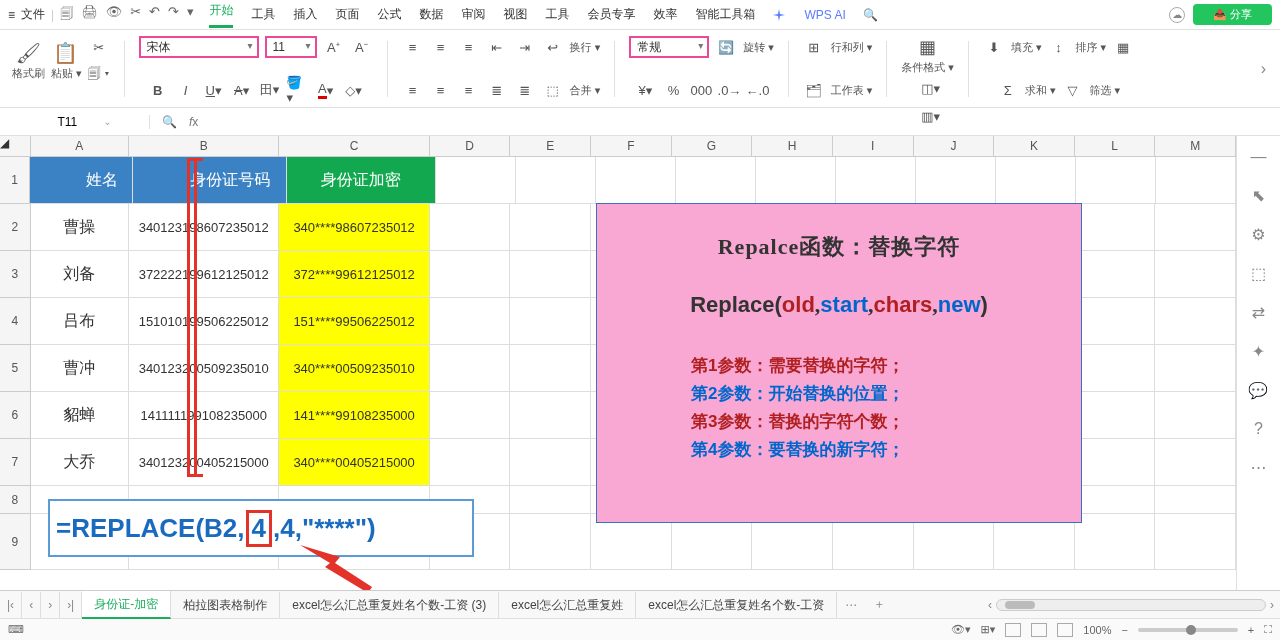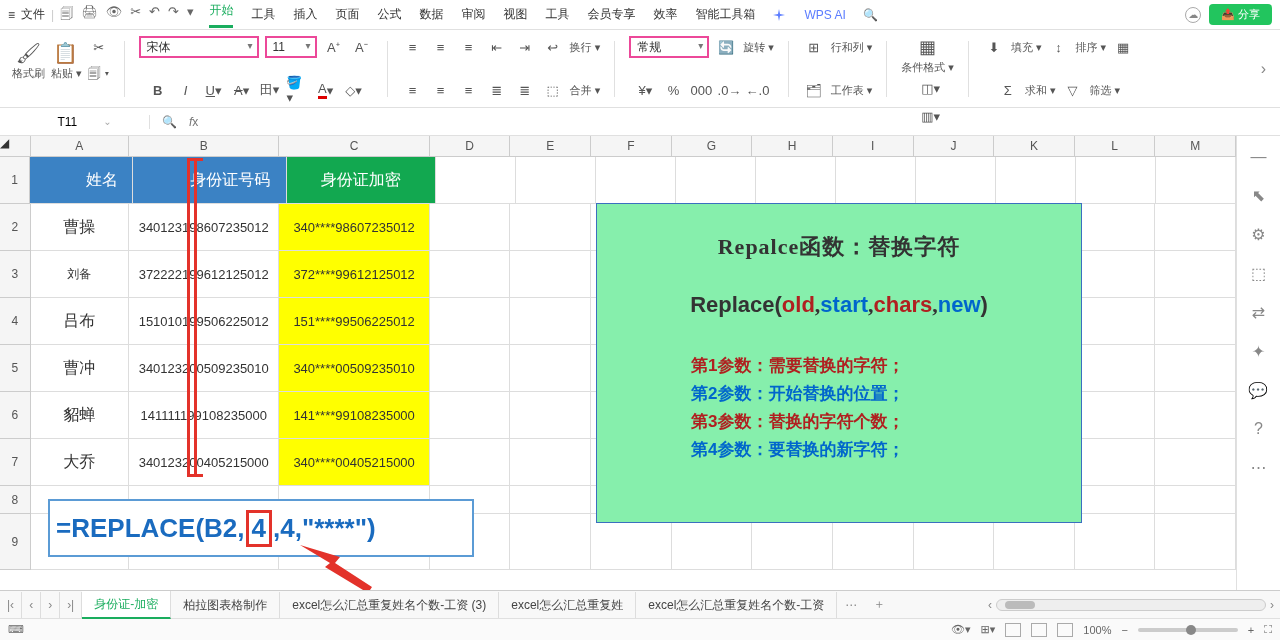--- a/index.html
+++ b/index.html
@@ -7,21 +7,21 @@
 
   
   .menubar { display: flex; align-items: center; height: 30px; padding: 0 8px; border-bottom: 1px solid #e0e0e0; gap: 4px; }
   .menubar .menu-left { display: flex; align-items: center; gap: 6px; }
   .menubar .menu-icons { display: flex; gap: 8px; color: #666; font-size: 13px; }
   .menubar .menu-tabs { display: flex; align-items: center; gap: 18px; margin-left: 12px; }
   .menubar .menu-tabs span { cursor: pointer; }
   .menubar .menu-tabs .active { color: #1aad5e; border-bottom: 3px solid #1aad5e; padding-bottom: 6px; font-weight: 500; }
   .menubar .right { margin-left: auto; display: flex; align-items: center; gap: 8px; }
   .wps-ai { color: #5b7cff; font-size: 12px; display:flex; align-items:center; gap:19px;}
-  .share-btn { background: #22c55e; color: #fff; padding: 3px 12px; border-radius: 4px; font-size: 11px; }
+  .share-btn { background: #22c55e; color: #fff; padding: 3px 20px; border-radius: 4px; font-size: 11px; }
   .cloud { width:16px;height:16px;border:1px solid #aaa;border-radius:50%;display:flex;align-items:center;justify-content:center;font-size:10px;color:#888;}
 
   
   .ribbon { display: flex; align-items: center; padding: 6px 8px; border-bottom: 1px solid #e0e0e0; gap: 6px; height: 78px; }
   .rgroup { display: flex; flex-direction: column; align-items: center; gap: 2px; padding: 0 4px; height: 100%; justify-content: space-between; }
   .rgroup .icons-row { display: flex; gap: 6px; align-items: center; }
   .rgroup .label { font-size: 11px; color: #555; }
   .sep { width: 1px; height: 56px; background: #e0e0e0; margin: 0 4px; }
   .dd { border: 2px solid #ec4899; background: #fff; padding: 1px 16px 1px 6px; font-size: 12px; position: relative; min-width: 120px; height:22px; display:flex; align-items:center;}
   .dd.small { min-width: 52px; }
@@ -48,21 +48,21 @@
   .cell { border-right:1px solid #ddd; border-bottom:1px solid #ddd; display:flex; align-items:center; justify-content:center; font-size:13px; overflow:hidden; white-space:nowrap;}
   
   .cA{width:110px} .cB{width:168px} .cC{width:168px} .cD{width:90px} .cE{width:90px} .cF{width:90px} .cG{width:90px} .cH{width:90px} .cI{width:90px} .cJ{width:90px} .cK{width:90px} .cL{width:90px} .cM{width:90px}
   .hdr{ background:#3b82c4; color:#fff; font-size:16px;padding-left:42px;}
   .hdrC{ background:#12a850; color:#fff; font-size:16px;}
   .yel{ background:#ffff00;}
   .tall{height:47px;}
   .tall8{height:28px;}
 
   
-  .anno-box { position:absolute; left: 596px; top: 46px; width: 486px; height: 320px; border:1.5px solid #3b6fbf; background:#86efac; padding: 28px 30px; }
+  .anno-box { position:absolute; left: 596px; top: 46px; width: 486px; height: 320px; border:1.5px solid #3b6fbf; background:#f9a8d4; padding: 28px 30px; }
   .anno-title { text-align:center; font-family: "SimSun", serif; font-size:22px; font-weight:bold; margin-bottom:30px; letter-spacing:1px;}
   .anno-fn { text-align:center; font-family: "SimSun", serif; font-size:22px; font-weight:bold; margin-bottom:34px;}
   .anno-fn .o{color:#b02020} .anno-fn .s{color:#0066cc} .anno-fn .c{color:#b02020} .anno-fn .n{color:#0066cc}
   .anno-params { font-family: "SimSun", serif; font-size:17px; font-weight:bold; line-height:1.65; padding-left:64px;}
   .anno-params .p1{color:#b02020} .anno-params .p2{color:#0066cc}
 
   
   .formula-box { position:absolute; left:48px; top:342px; width:426px; height:58px; border:2px solid #5b9bd5; display:flex; align-items:center; padding:5px 6px; font-size:26px; font-weight:bold; color:#1a6bbf; background:#fff;}
   .formula-box .red-rect { border:3.5px solid #e3322a; padding:0 3px; margin:0 1px;}
 
@@ -327,21 +327,21 @@
     <div class="cell cG tall"></div>
     <div class="cell cH tall"></div>
     <div class="cell cI tall"></div>
     <div class="cell cJ tall"></div>
     <div class="cell cK tall"></div>
     <div class="cell cL tall"></div>
     <div class="cell cM tall"></div>
           </div>
           <div class="row">
             <div class="rh tall">3</div>
-    <div class="cell cA tall" style="font-size:12px">刘备</div>
+    <div class="cell cA tall" style="font-size:16px">刘备</div>
     <div class="cell cB tall">372222199612125012</div>
     <div class="cell cC tall yel">372****99612125012</div>
     <div class="cell cD tall"></div>
     <div class="cell cE tall"></div>
     <div class="cell cF tall"></div>
     <div class="cell cG tall"></div>
     <div class="cell cH tall"></div>
     <div class="cell cI tall"></div>
     <div class="cell cJ tall"></div>
     <div class="cell cK tall"></div>

